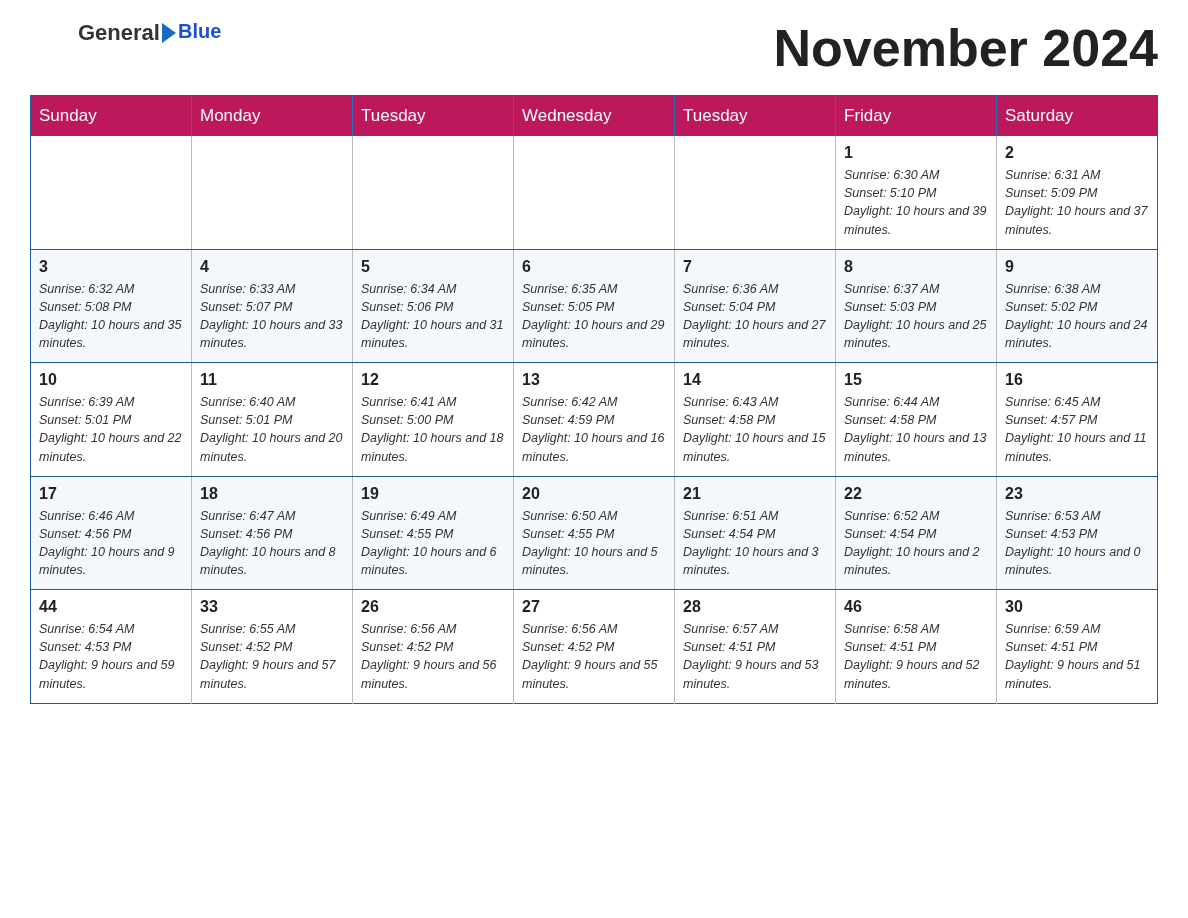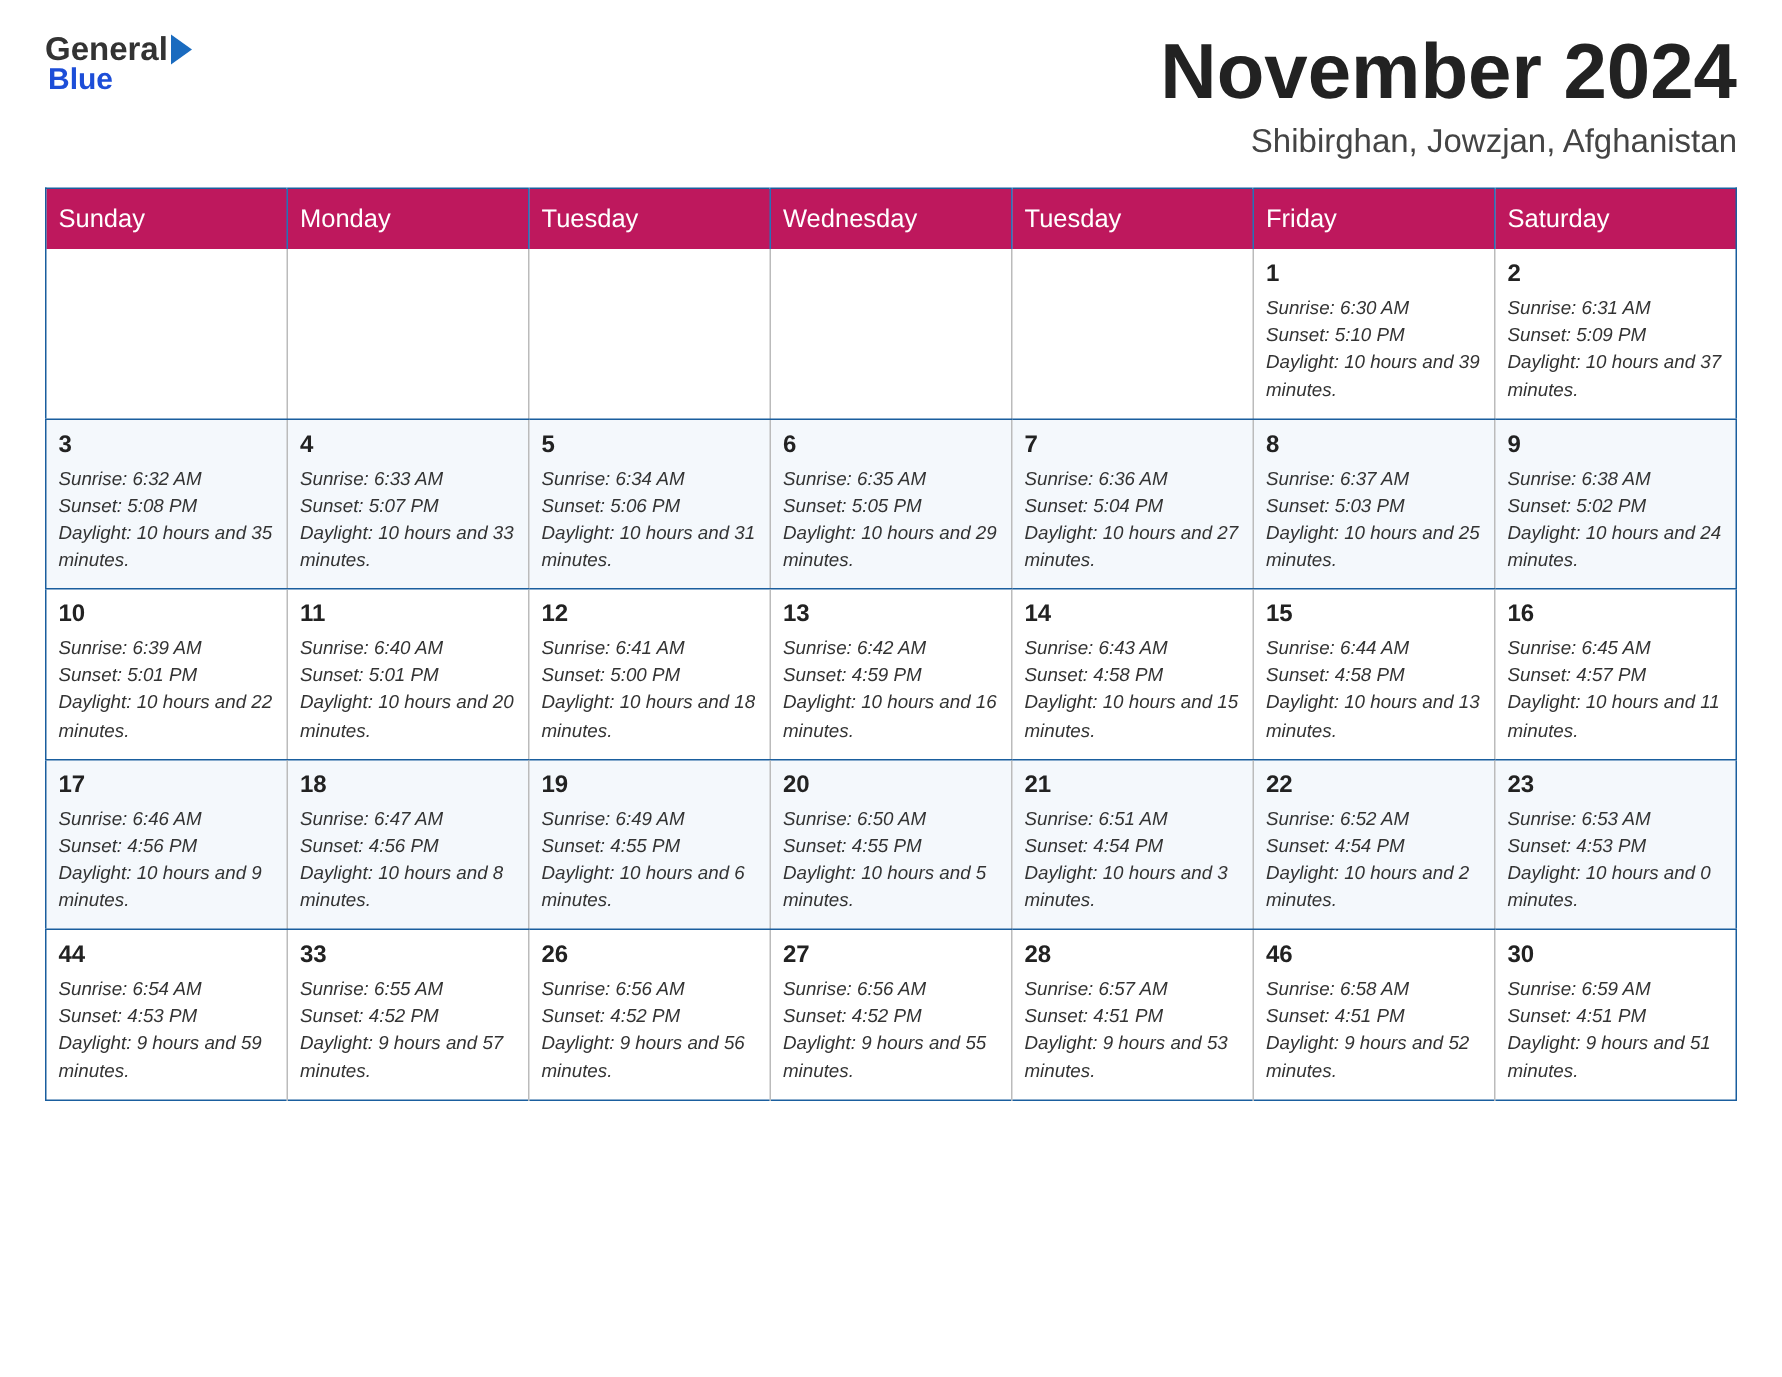--- a/index.html
+++ b/index.html
@@ -12,22 +12,23 @@
       min-height: 918px;
     }
     .header {
       display: flex;
       justify-content: space-between;
       align-items: flex-start;
       margin-bottom: 18px;
     }
     .logo-area {
       display: flex;
-      flex-direction: column;
-      align-items: flex-start;
+      flex-direction: row;
+      align-items: center;
+      margin-left: 48px;
     }
     .logo-text {
       display: flex;
       align-items: center;
       font-size: 22px;
       font-weight: bold;
       color: #333;
     }
     .logo-arrow {
       width: 0;
@@ -39,21 +40,21 @@
       margin-left: 2px;
     }
     .logo-sub {
       color: #1d4ed8;
       font-size: 20px;
       font-weight: bold;
       margin-top: -4px;
       margin-left: 2px;
     }
     .title-area {
-      text-align: right;
+      text-align: center;
     }
     .main-title {
       font-size: 52px;
       font-weight: bold;
       color: #222;
       line-height: 1.1;
     }
     .subtitle {
       font-size: 22px;
       color: #444;
@@ -119,21 +120,20 @@
 <div class="header">
   <div class="logo-area">
     <div class="logo-text">
       <span>General</span>
       <span class="logo-arrow"></span>
     </div>
     <div class="logo-sub">Blue</div>
   </div>
   <div class="title-area">
     <div class="main-title">November 2024</div>
-    <div class="subtitle">Shibirghan, Jowzjan, Afghanistan</div>
   </div>
 </div>
 
 <table class="calendar">
   <thead>
     <tr>
     <th>Sunday</th>
         <th>Monday</th>
         <th>Tuesday</th>
         <th>Wednesday</th>

